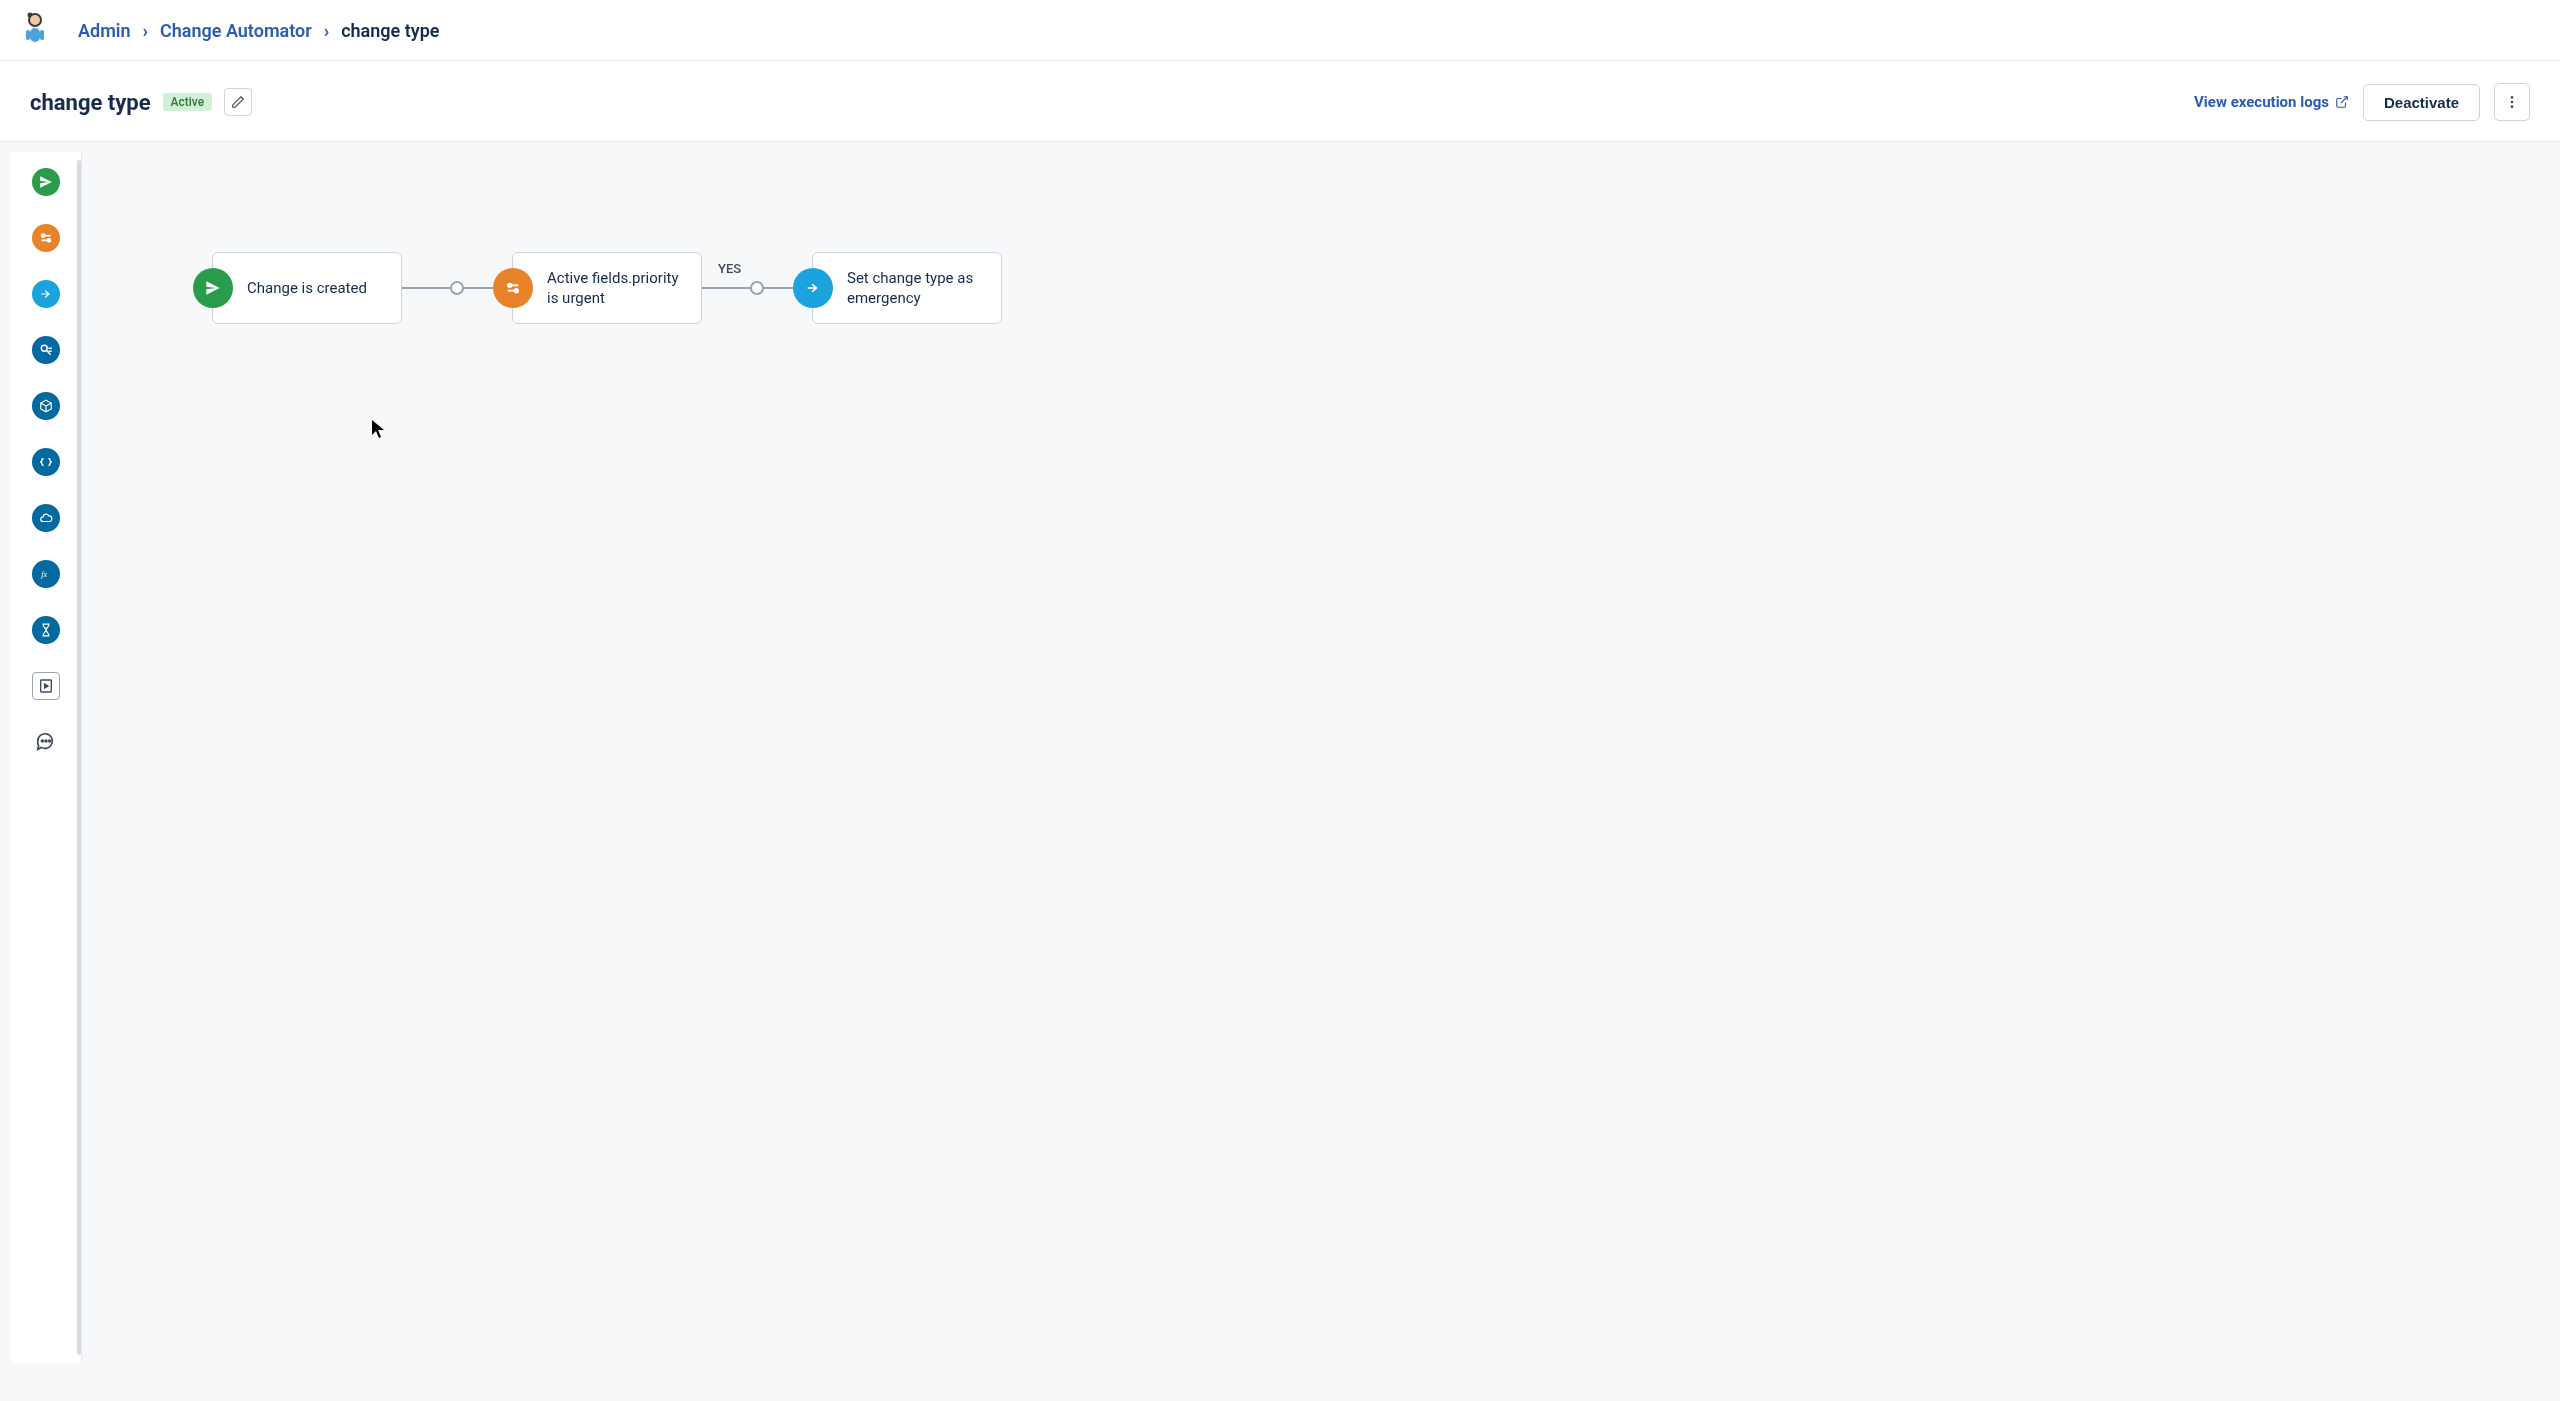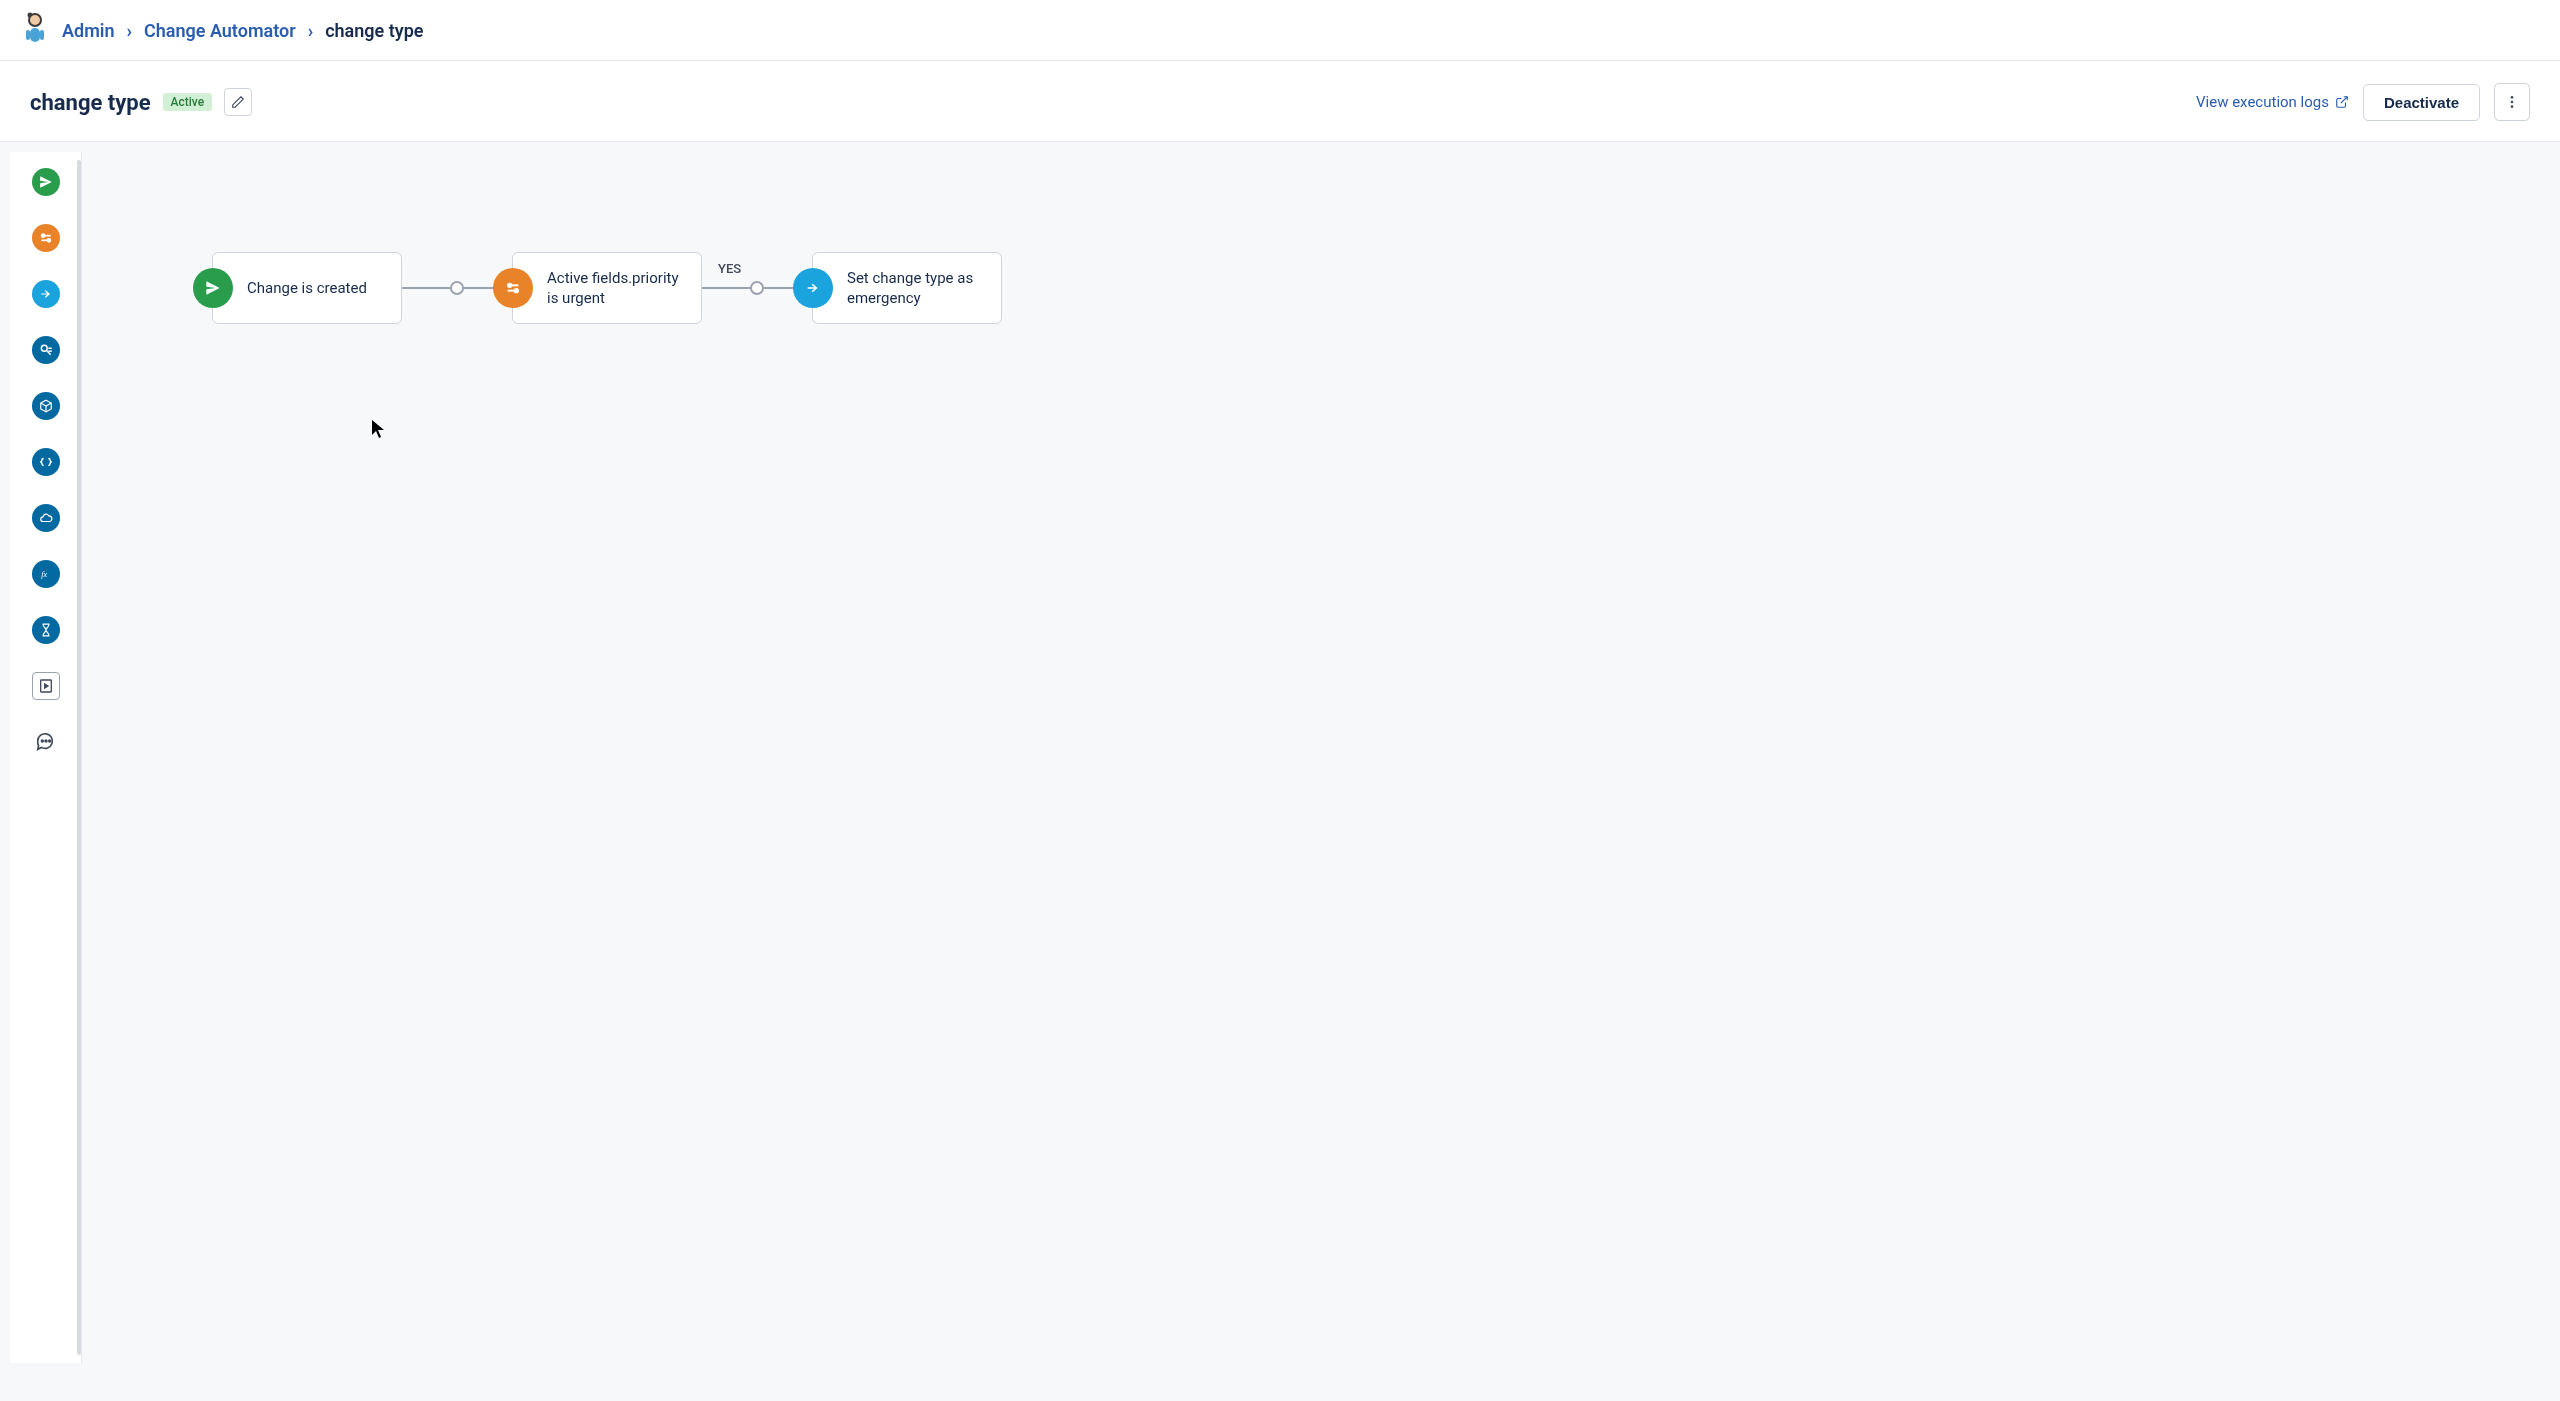--- a/index.html
+++ b/index.html
@@ -11,21 +11,21 @@
     font-size: 14px;
   }
 
   
   .topbar {
     display: flex;
     align-items: center;
     padding: 10px 18px;
     background: #ffffff;
     border-bottom: 1px solid #e6e8eb;
-    gap: 10px;
+    gap: 26px;
   }
   .avatar {
     width: 34px;
     height: 40px;
     display: flex;
     align-items: center;
     justify-content: center;
   }
   .avatar svg { width: 100%; height: 100%; }
   .breadcrumb {
@@ -80,21 +80,21 @@
     cursor: pointer;
     color: #404a5a;
   }
   .header-actions {
     display: flex;
     align-items: center;
     gap: 14px;
   }
   .view-logs-link {
     color: #2a5db0;
-    font-weight: 400;
+    font-weight: 700;
     display: flex;
     align-items: center;
     gap: 6px;
     cursor: pointer;
     font-size: 15px;
   }
   .btn-secondary {
     border: 1px solid #cfd4da;
     background: #fff;
     color: #172b4d;

